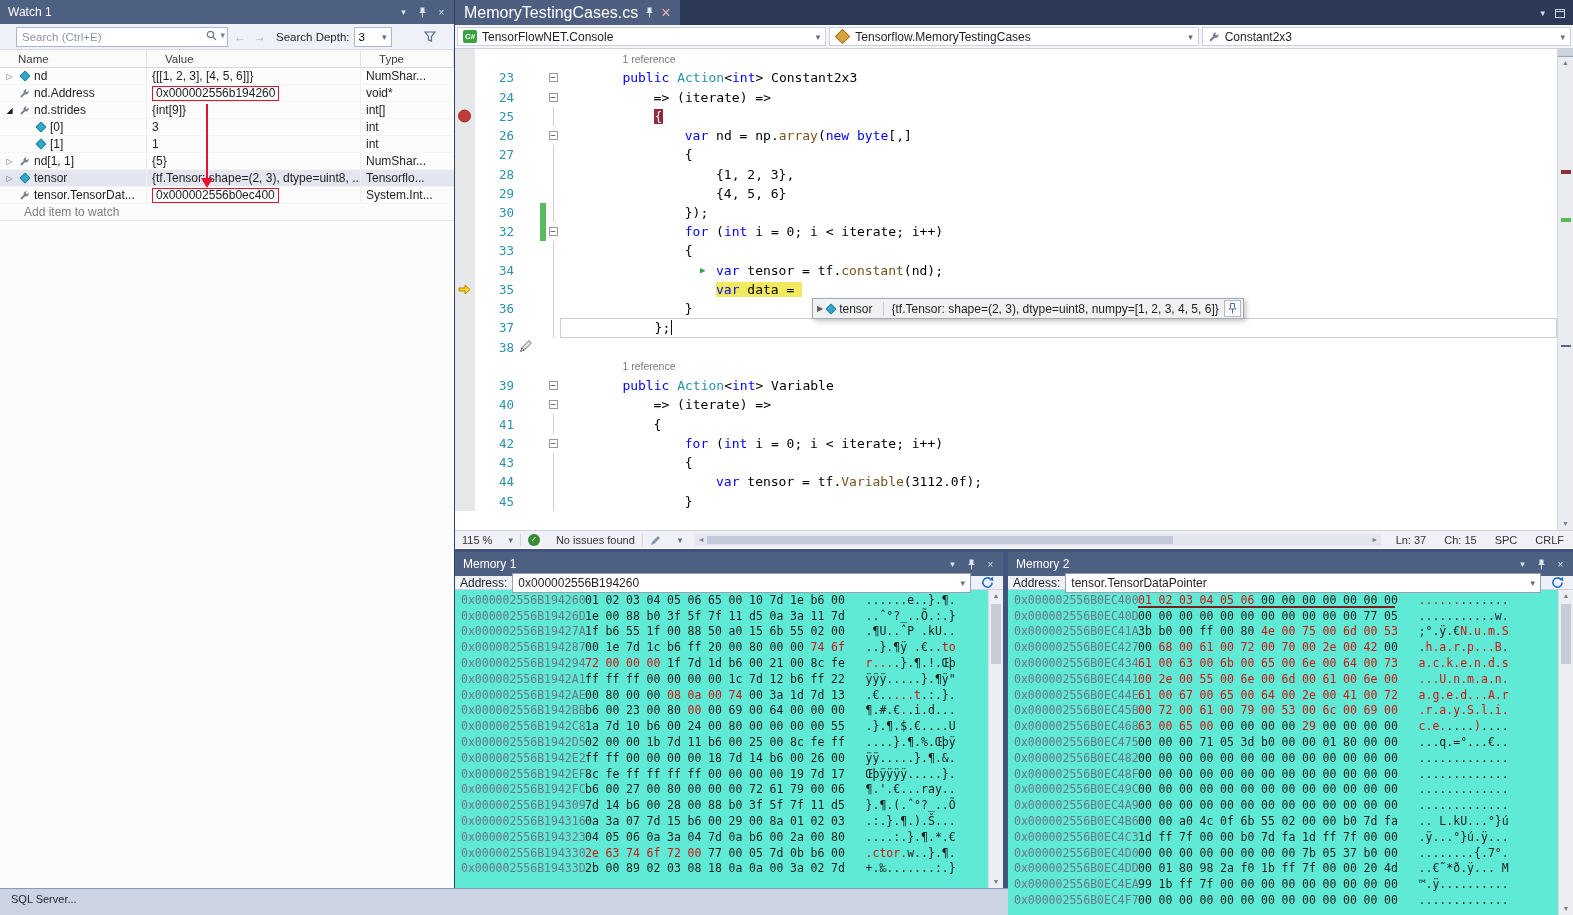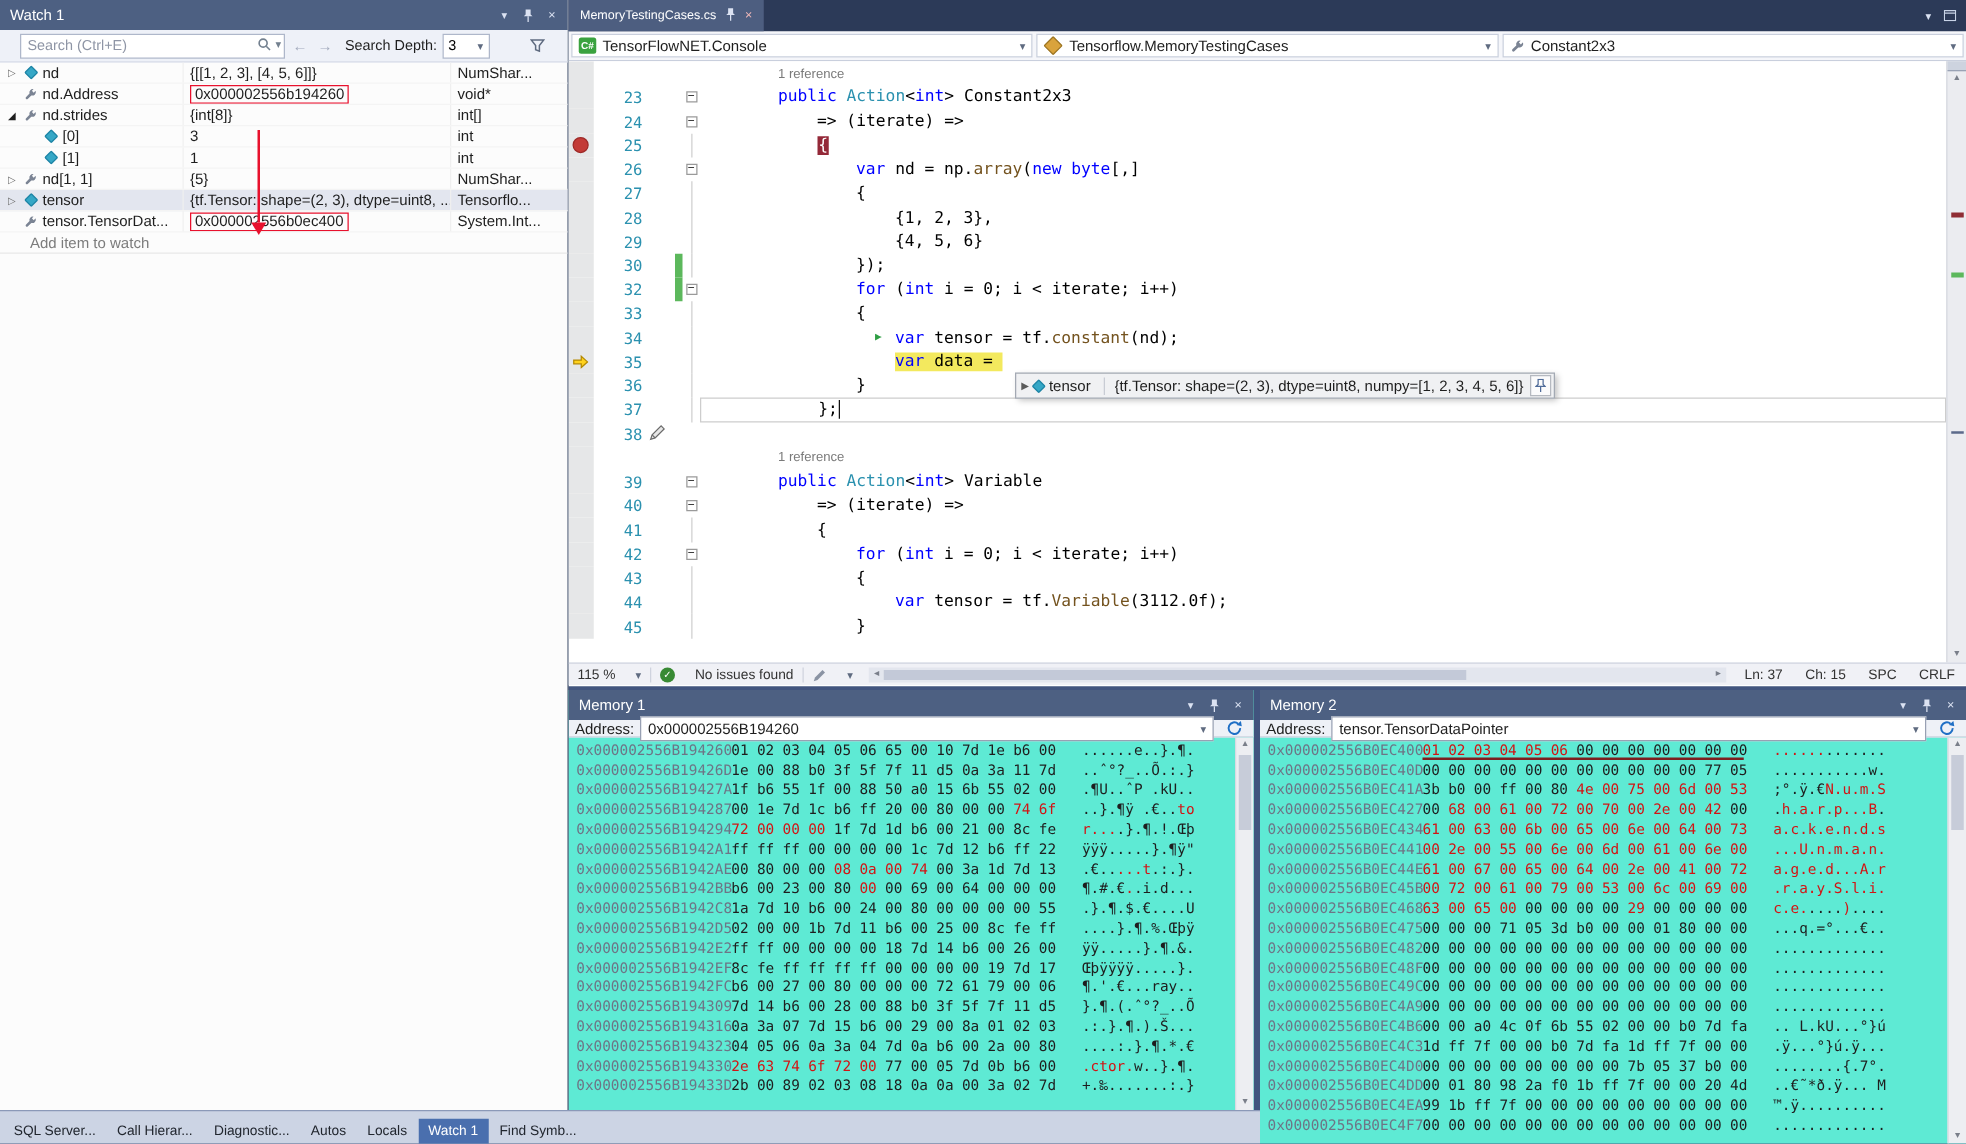--- a/index.html
+++ b/index.html
@@ -45,21 +45,21 @@
   .fld { width:8px; height:8px; background:#35a7c6; border:1px solid #1d84a5; transform:rotate(45deg);
          border-radius:1px; display:inline-block; flex:none; }
   .vbox { border:1.5px solid #e8112d; padding:0 3px; line-height:13px; }
   .w-add { height:17px; font-size:12px; color:#7c7c7c; padding-left:24px; display:flex; align-items:center;
            border-bottom:1px solid #e8e8e8; }
   #watch-arrow { position:absolute; left:0; top:0; pointer-events:none; }
 
   
   #editor-region { position:absolute; left:455px; top:0; width:1118px; height:549px; background:#fff; }
   .tabstrip { height:25px; background:#2c3a58; display:flex; align-items:stretch; position:relative; }
-  .doc-tab { display:flex; align-items:center; gap:7px; background:#4d5e80; color:#fff; font-size:10px;
+  .doc-tab { display:flex; align-items:center; gap:7px; background:#4d5e80; color:#fff; font-size:16px;
              padding:0 9px; }
   .strip-icons { position:absolute; right:8px; top:0; height:25px; display:flex; align-items:center; gap:10px; color:#c9d4e8; }
   .navbar { height:24px; background:#f5f6fa; border-bottom:1px solid #c9cfdd; display:flex; gap:3px; padding:2px 2px; }
   .nav-combo { flex:1; background:#fff; border:1px solid #c9cfdd; display:flex; align-items:center; gap:5px;
                font-size:12px; color:#1e1e1e; padding:0 5px; overflow:hidden; white-space:nowrap; }
   .nav-combo .chev { margin-left:auto; color:#5f6b80; }
   .cs-icon { background:#3aa23f; color:#fff; font-size:8px; font-weight:bold; width:14px; height:13px;
              display:flex; align-items:center; justify-content:center; border-radius:2px; flex:none; }
   .cls-icon { width:11px; height:11px; background:#d9a33c; border:1px solid #9c7420; flex:none;
               transform:rotate(45deg); border-radius:1px; margin:0 2px; }
@@ -136,21 +136,21 @@
   .hx-bytes.ul-row::after { content:""; position:absolute; left:0; right:10px; bottom:-1px; border-bottom:2px solid #7d1f1f; }
   .hx-ascii { margin-left:14px; color:#1e1e1e; white-space:pre; }
   .red { color:#d21414 !important; }
   .mem-scroll { position:absolute; right:0; top:0; bottom:0; width:15px; background:#edeef2; border-left:1px solid #d8dae2; }
   .ms-thumb { position:absolute; left:2px; right:2px; top:14px; height:60px; background:#c7ccd9; }
 
   
   #bottom-tabs { position:absolute; left:0; top:888px; width:1008px; height:27px; background:#ccd4e4;
                  border-top:1px solid #8b99b8; display:flex; align-items:center; padding-left:3px;
                  font-size:11px; color:#21262e; }
-  .btab-group { display:flex; height:100%; align-items:flex-end; }
+  .btab-group { display:flex; height:100%; align-items:flex-end;flex-direction:column; }
   .btab-group.g2 { margin-left:24px; }
   .btab { padding:4px 8px; margin-right:1px; white-space:nowrap; }
   .btab.active { background:#4a6fae; color:#fff; }
 </style>
 </head>
 <body>
 
 <div id="stage">
 
   <section id="watch">
@@ -184,20 +184,25 @@
         <span>3</span>
         <span class="chev" style="color:#5f6b80">▾</span>
       </span>
       <span class="spacer"></span>
       <span class="tb-icon">
         <svg width="12" height="11" viewBox="0 0 12 11">
             <path d="M1 1h10L7.5 5.5V10l-3-1.2V5.5z" fill="none" stroke="#5f6b80" stroke-width="1.2"></path>
           </svg>
       </span>
     </div>
+    <div class="w-header">
+      <span>Name</span>
+      <span>Value</span>
+      <span>Type</span>
+    </div>
     <div id="watch-body">
         <div class="w-row">
           <div class="w-name" style="padding-left: 4px;">
             <span class="w-exp">▷</span>
             <span style="display: inline-flex; width: 13px; justify-content: center;">
               <span class="fld"></span>
             </span>
             <span>nd</span>
           </div>
           <div class="w-val">
@@ -224,21 +229,21 @@
           <div class="w-name" style="padding-left: 4px;">
             <span class="w-exp open">◢</span>
             <span style="display: inline-flex; width: 13px; justify-content: center;">
               <svg width="11" height="11" viewBox="0 0 16 16">
                 <path fill="#7b8494" d="M14 4.5a4 4 0 0 1-5.2 4.7L4.6 13.4a1.5 1.5 0 0 1-2.1-2.1l4.2-4.2A4 4 0 0 1 11.4 2L9.5 3.9l2.1 2.1L13.5 4z"></path>
               </svg>
             </span>
             <span>nd.strides</span>
           </div>
           <div class="w-val">
-            <span>{int[8]}</span>
+            <span>{int[9]}</span>
           </div>
           <div class="w-type">int[]</div>
         </div>
         <div class="w-row">
           <div class="w-name" style="padding-left: 20px;">
             <span class="w-exp"></span>
             <span style="display: inline-flex; width: 13px; justify-content: center;">
               <span class="fld"></span>
             </span>
             <span>[0]</span>

